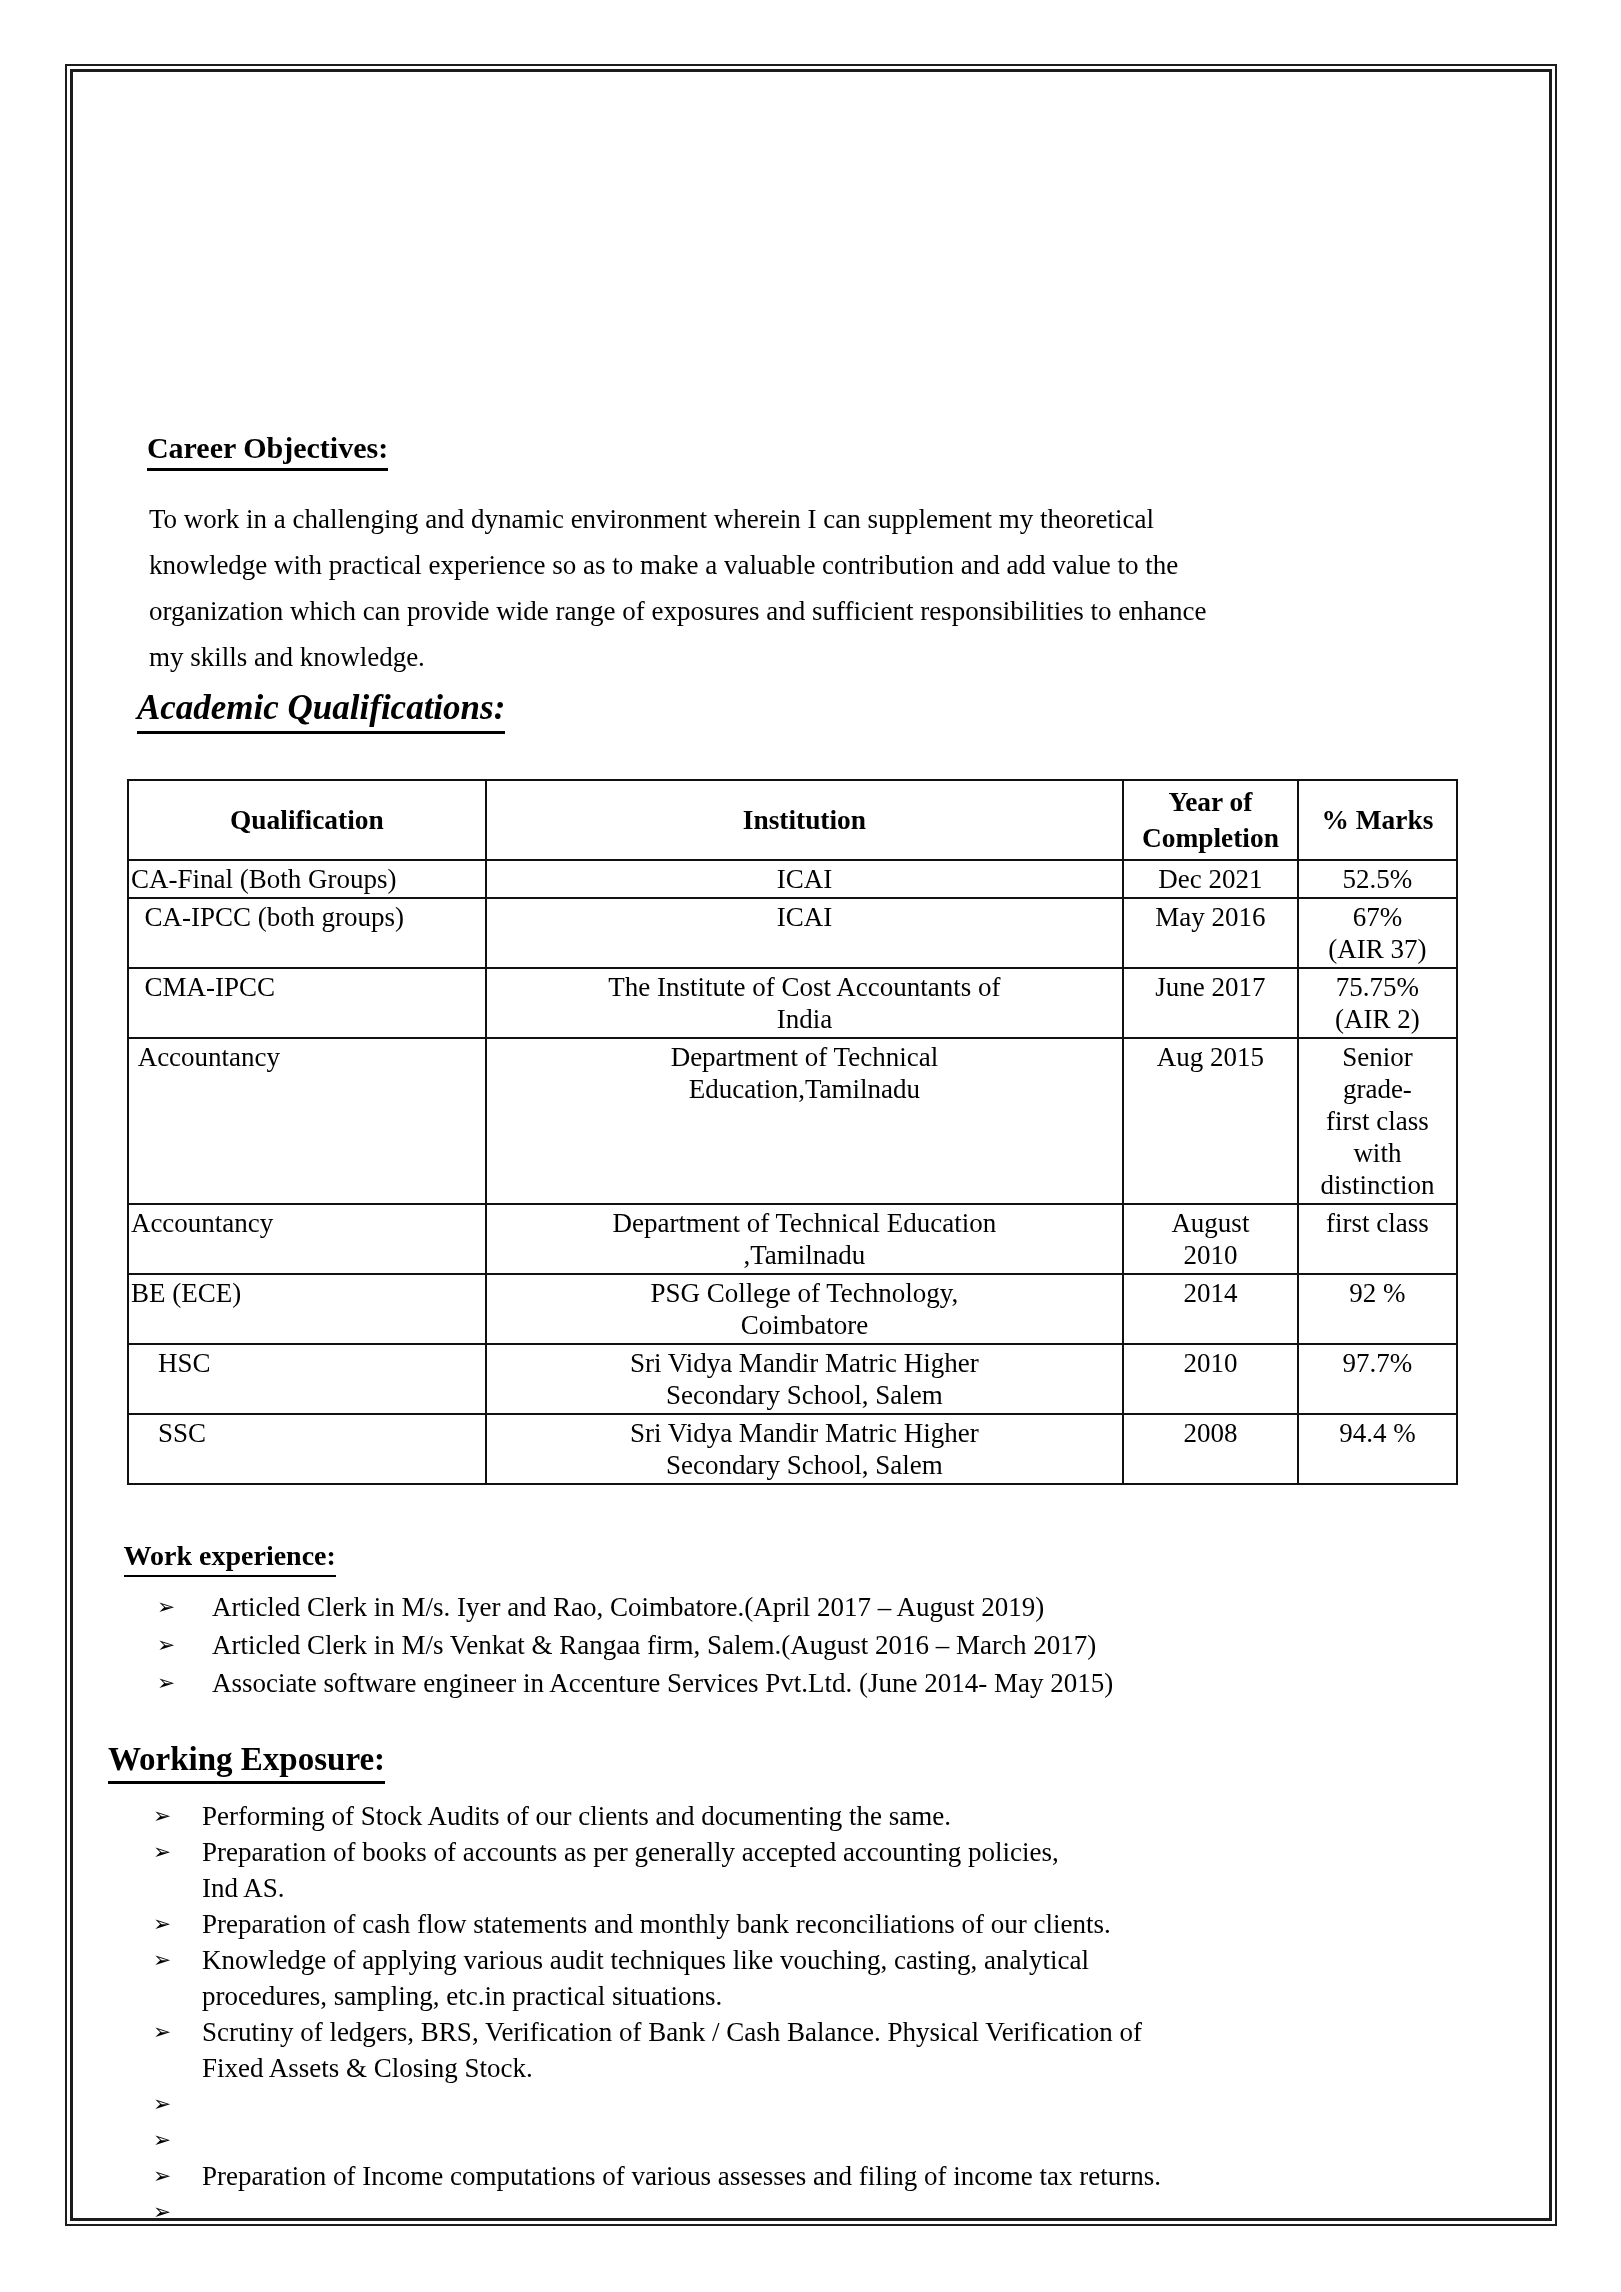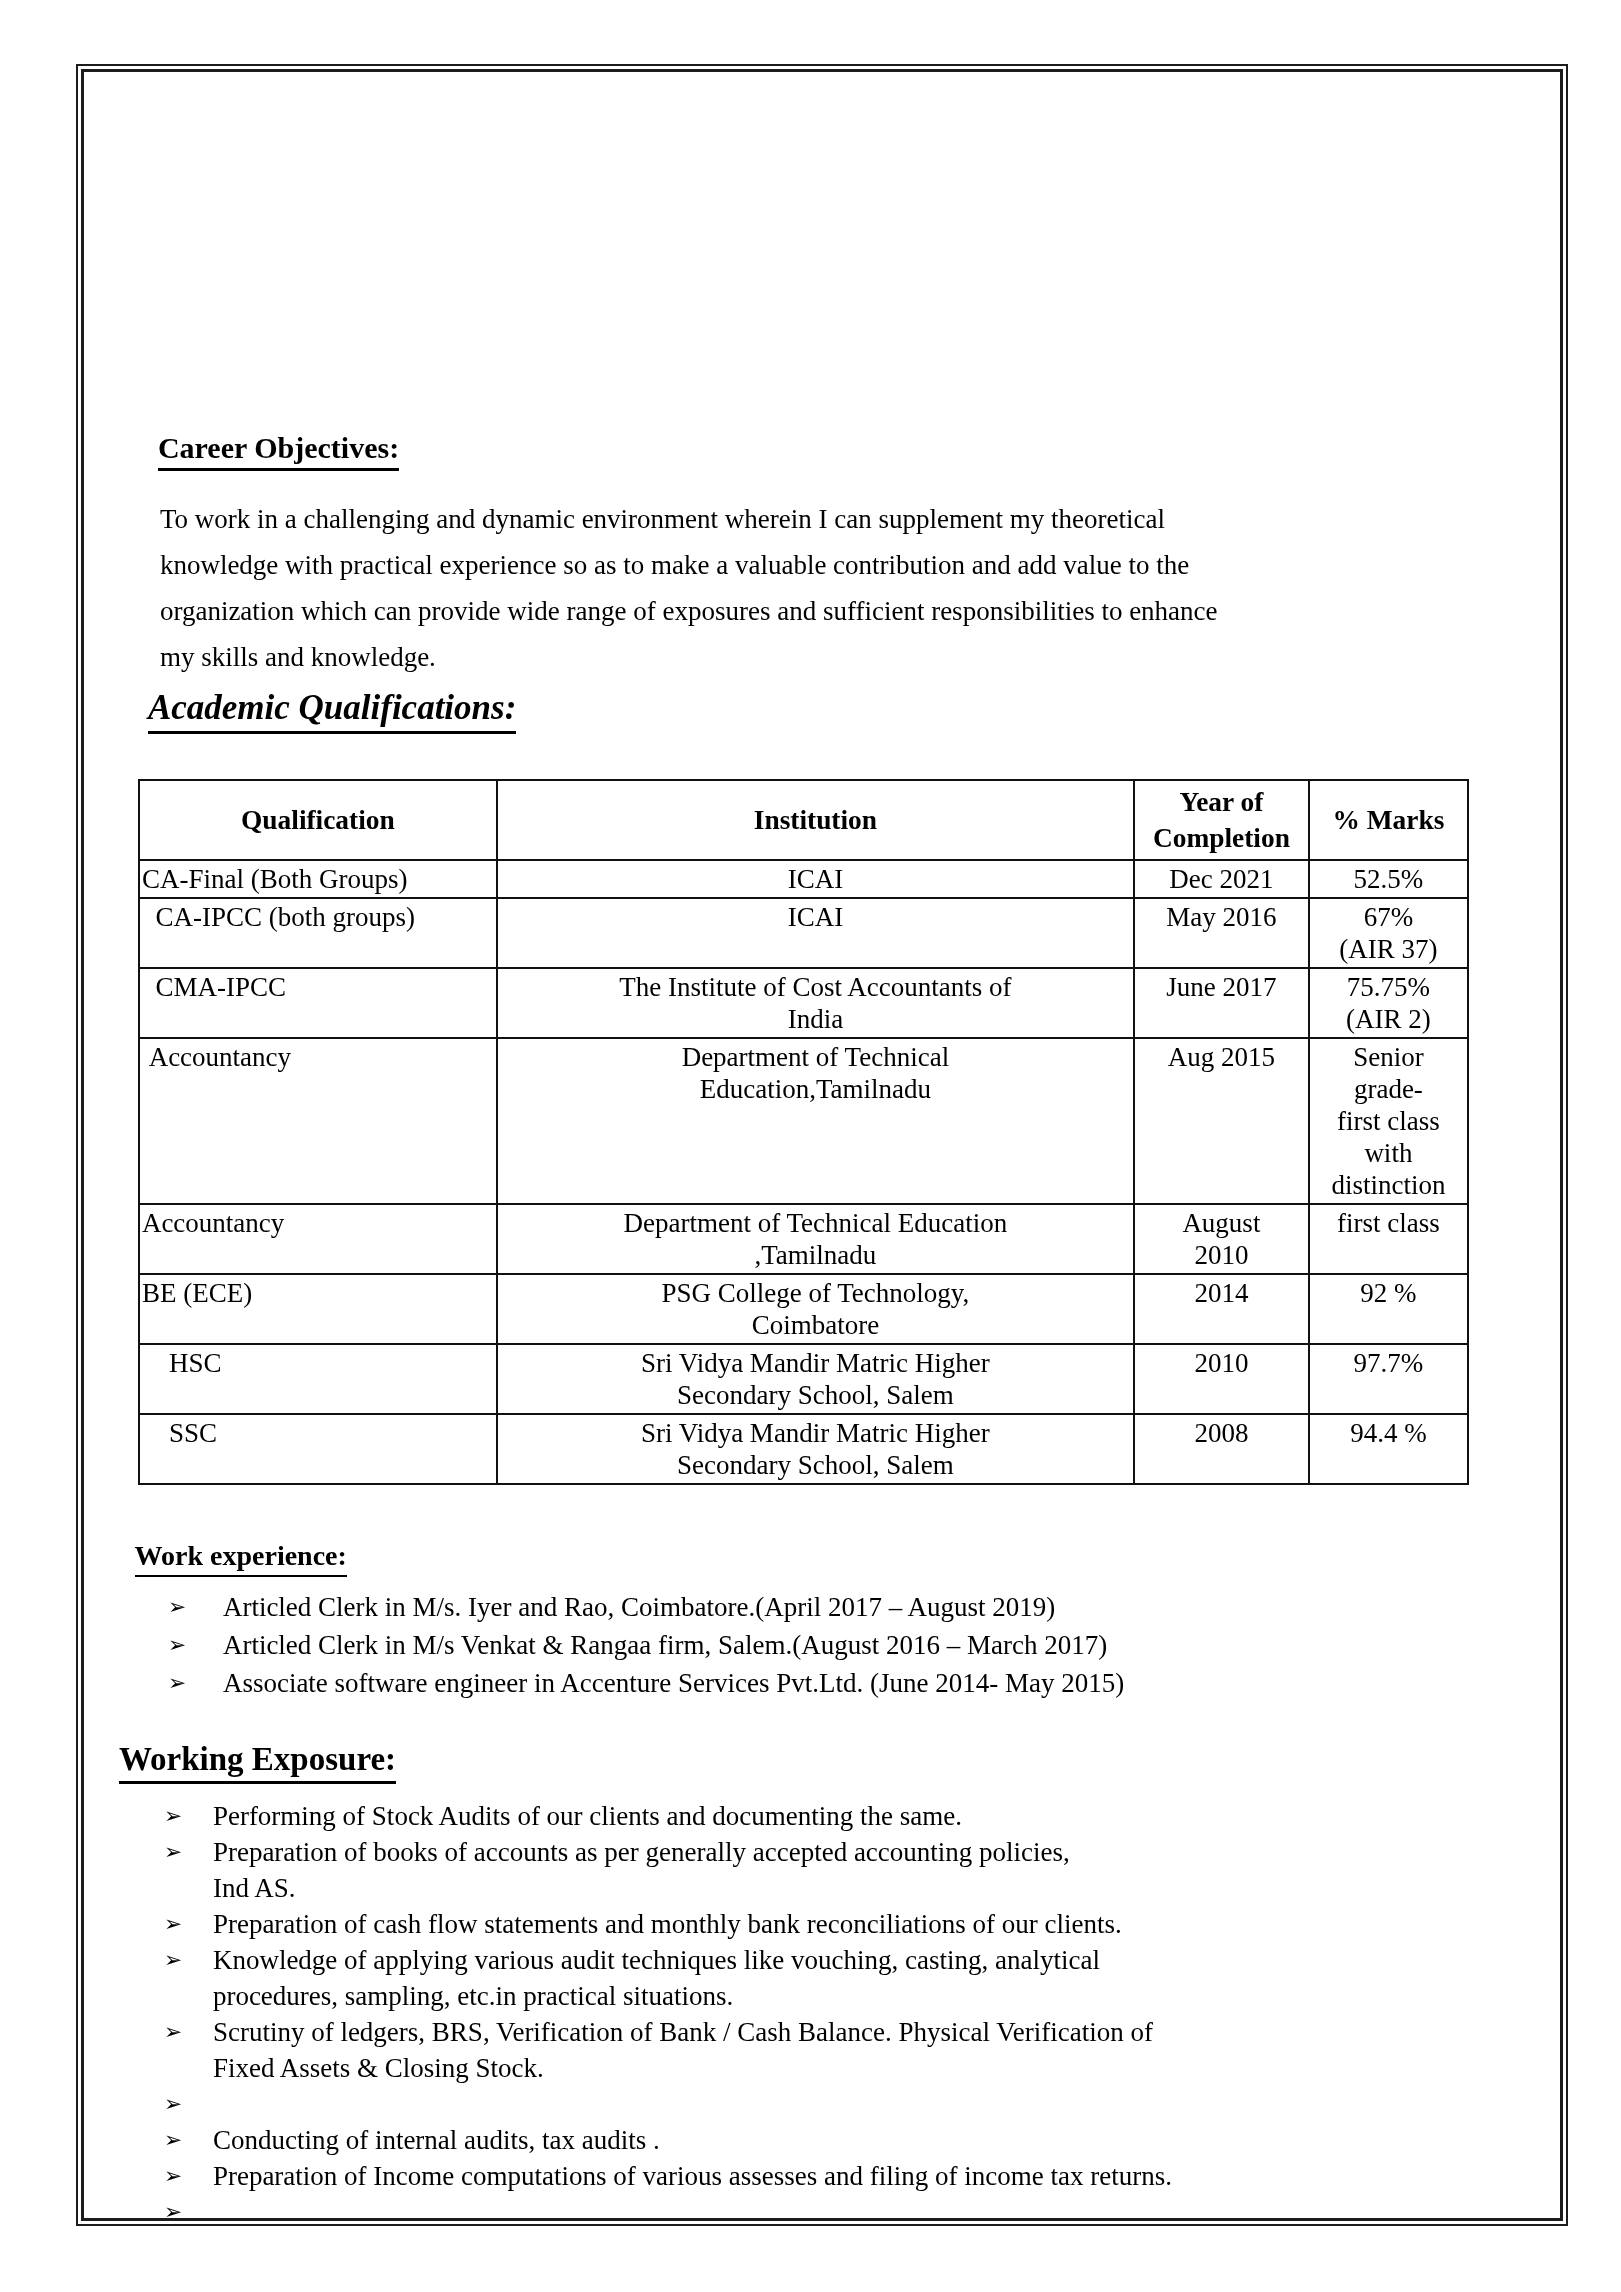--- a/index.html
+++ b/index.html
@@ -7,21 +7,21 @@
     width: 1621px; height: 2293px;
     background: #ffffff;
     color: #000000;
     font-family: "Liberation Serif", "DejaVu Serif", serif;
   }
   .canvas { position: relative; width: 1621px; height: 2293px; overflow: hidden; }
 
   
   .page-frame {
     position: absolute;
-    left: 76px; top: 64px;
+    left: 65px; top: 64px;
     width: 1492px; height: 2162px;
     border: 2px solid #1c1c1c;
     padding: 2.9px;
   }
   .page-inner {
     width: 100%; height: 100%;
     border: 3.9px solid #1c1c1c;
     padding: 359px 55px 0 35px;
     overflow: hidden;
   }
@@ -261,21 +261,20 @@
             <span class="li-text">Scrutiny of ledgers, BRS, Verification of Bank / Cash Balance. Physical Verification of
 Fixed Assets &amp; Closing Stock.</span>
           </li>
 
           <li>
             <span class="bullet">➢</span>
           </li>
 
           <li>
             <span class="bullet">➢</span>
-            <span class="li-text">Conducting of internal audits, tax audits .</span>
           </li>
 
           <li>
             <span class="bullet">➢</span>
             <span class="li-text">Preparation of Income computations of various assesses and filing of income tax returns.</span>
           </li>
 
           <li>
             <span class="bullet">➢</span>
           </li>

